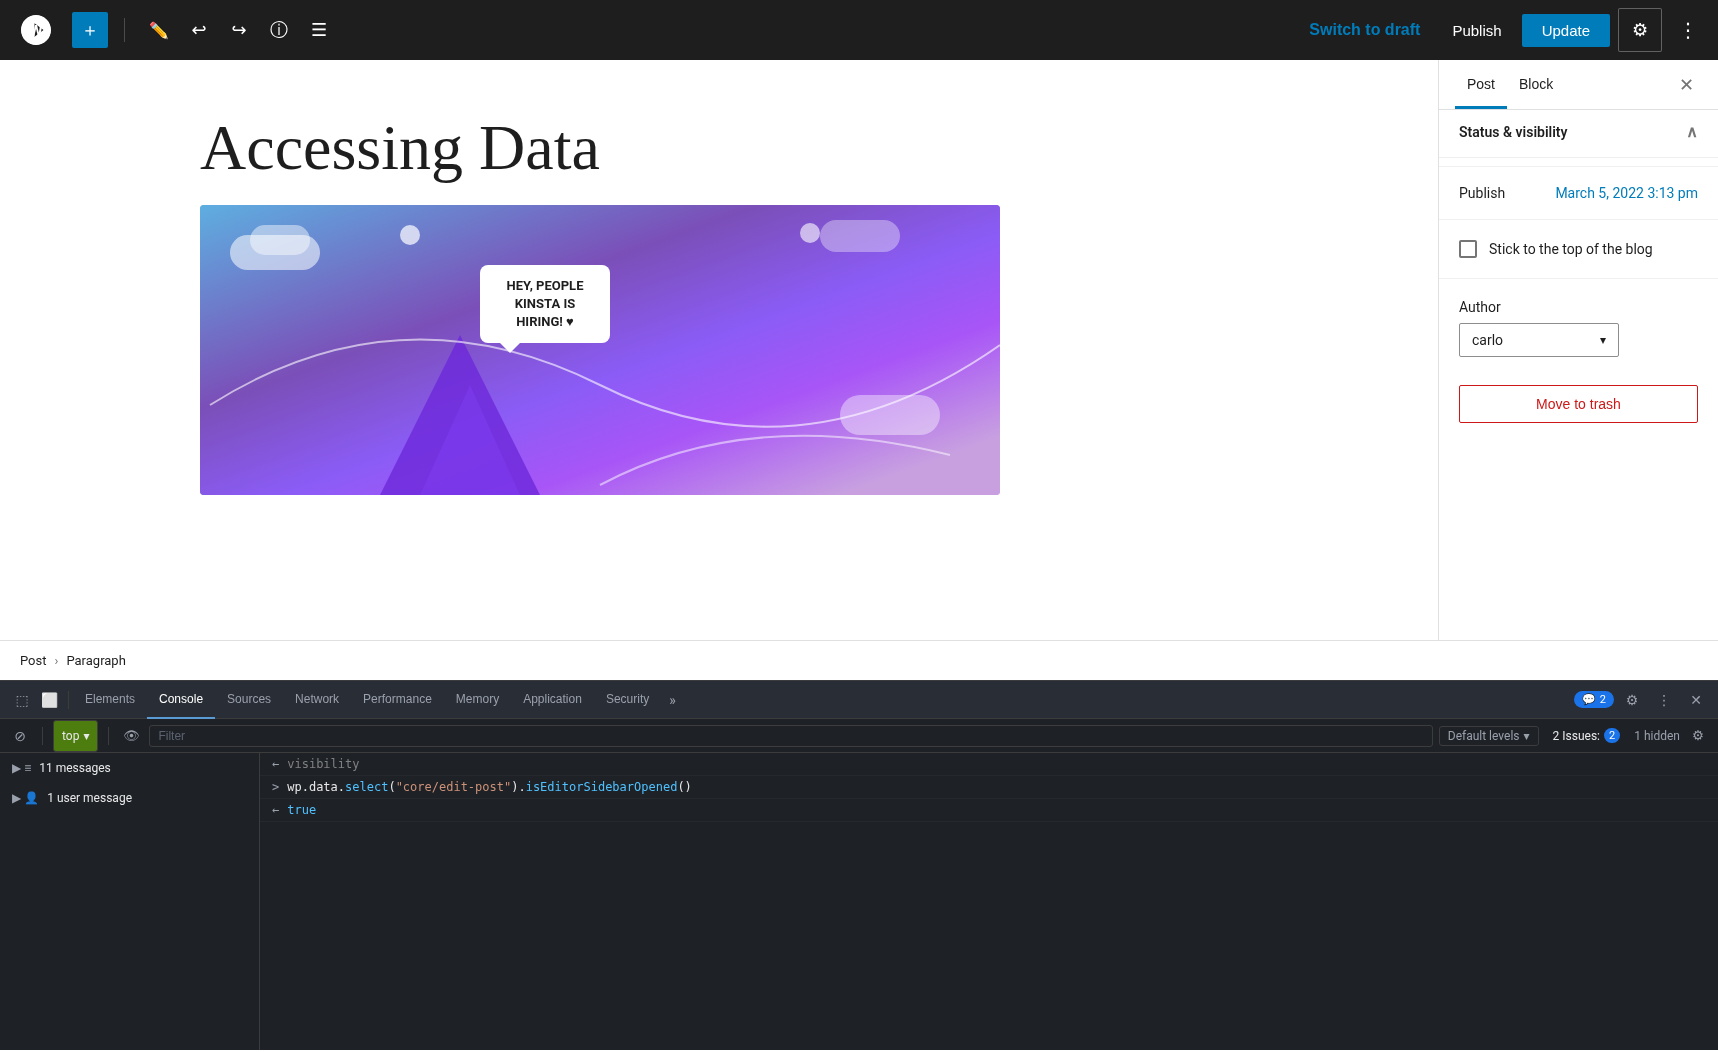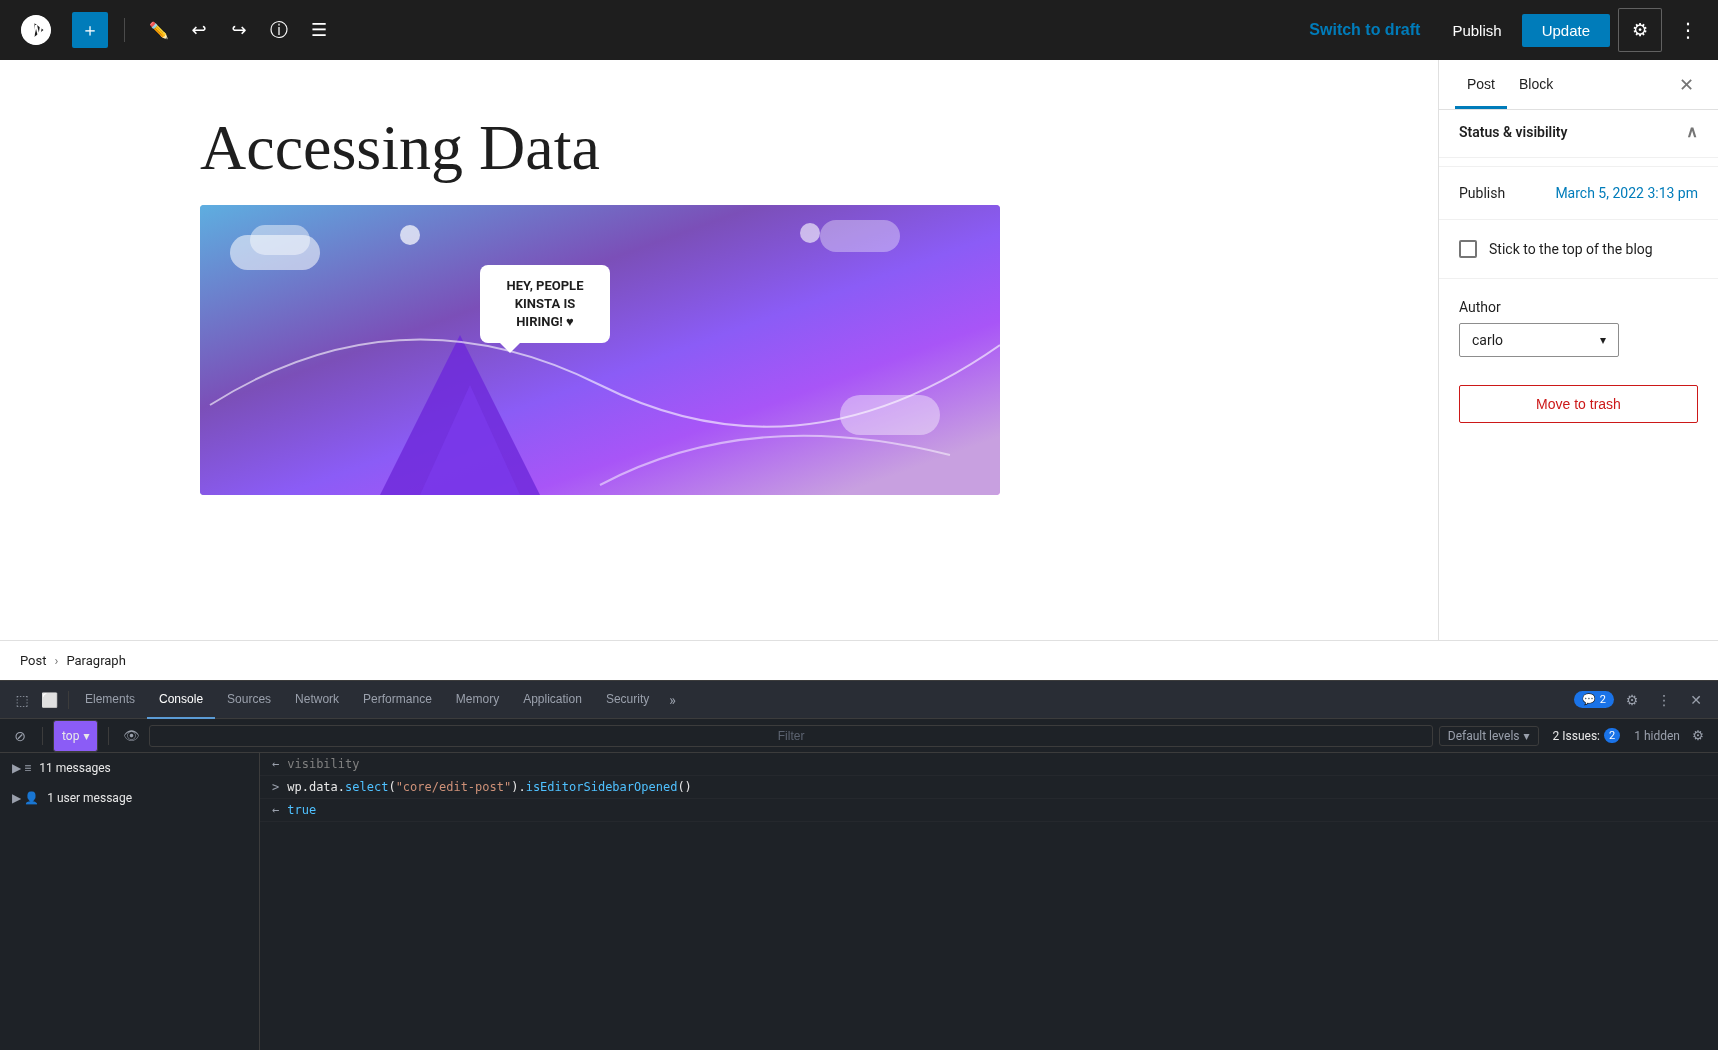--- a/index.html
+++ b/index.html
@@ -277,32 +277,31 @@
       background: none; border: none; cursor: pointer;
       color: #9aa0ac; font-size: 13px; border-radius: 3px;
     }
     .dt-top-selector {
       display: flex; align-items: center; gap: 4px;
       padding: 8px 8px;
       border: 1px solid #3c3c3c;
       border-radius: 3px;
       cursor: pointer;
       color: #e8e8e8; font-size: 12px;
-      background: #8b5cf6;
+      background: #4d7c0f;
     }
     .filter-input {
       flex: 1;
       background: #1e2227;
       border: 1px solid #3c3c3c;
       border-radius: 3px;
       color: #fde047;
       font-size: 12px;
       padding: 3px 8px;
       outline: none;
-      text-align: center;
     }
     .filter-input::placeholder { color: #5c6370; }
     .dt-levels-select {
       display: flex; align-items: center; gap: 4px;
       padding: 2px 8px;
       border: 1px solid #3c3c3c;
       border-radius: 3px;
       color: #9aa0ac; font-size: 12px;
       cursor: pointer;
       background: #1e2227;

